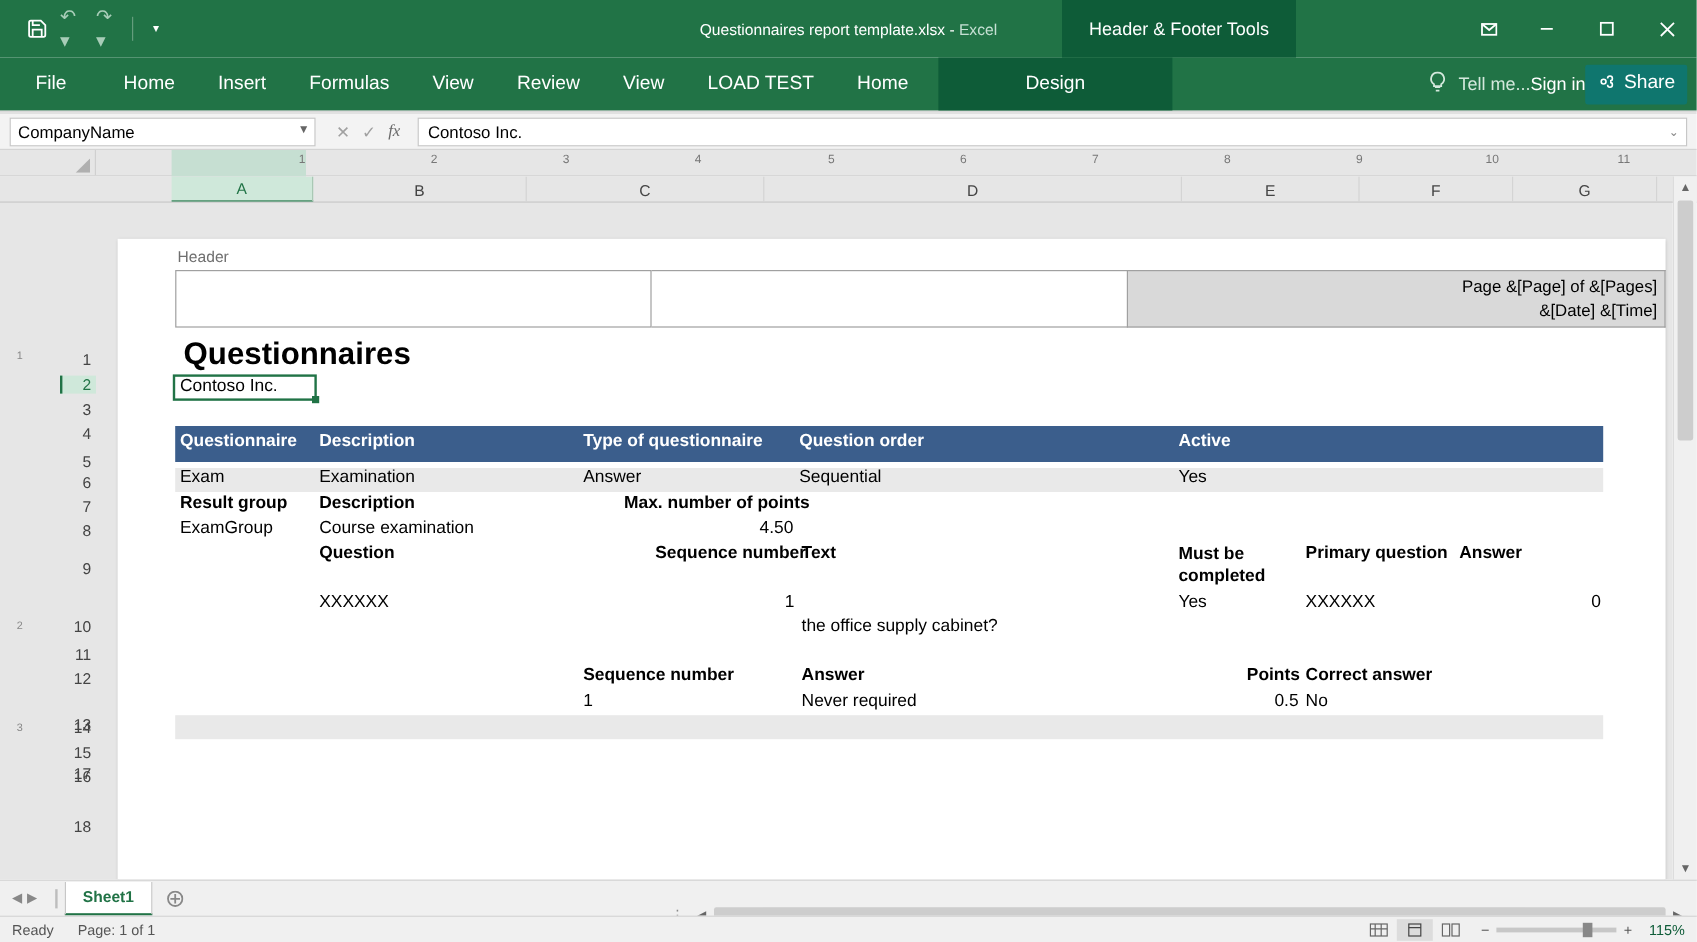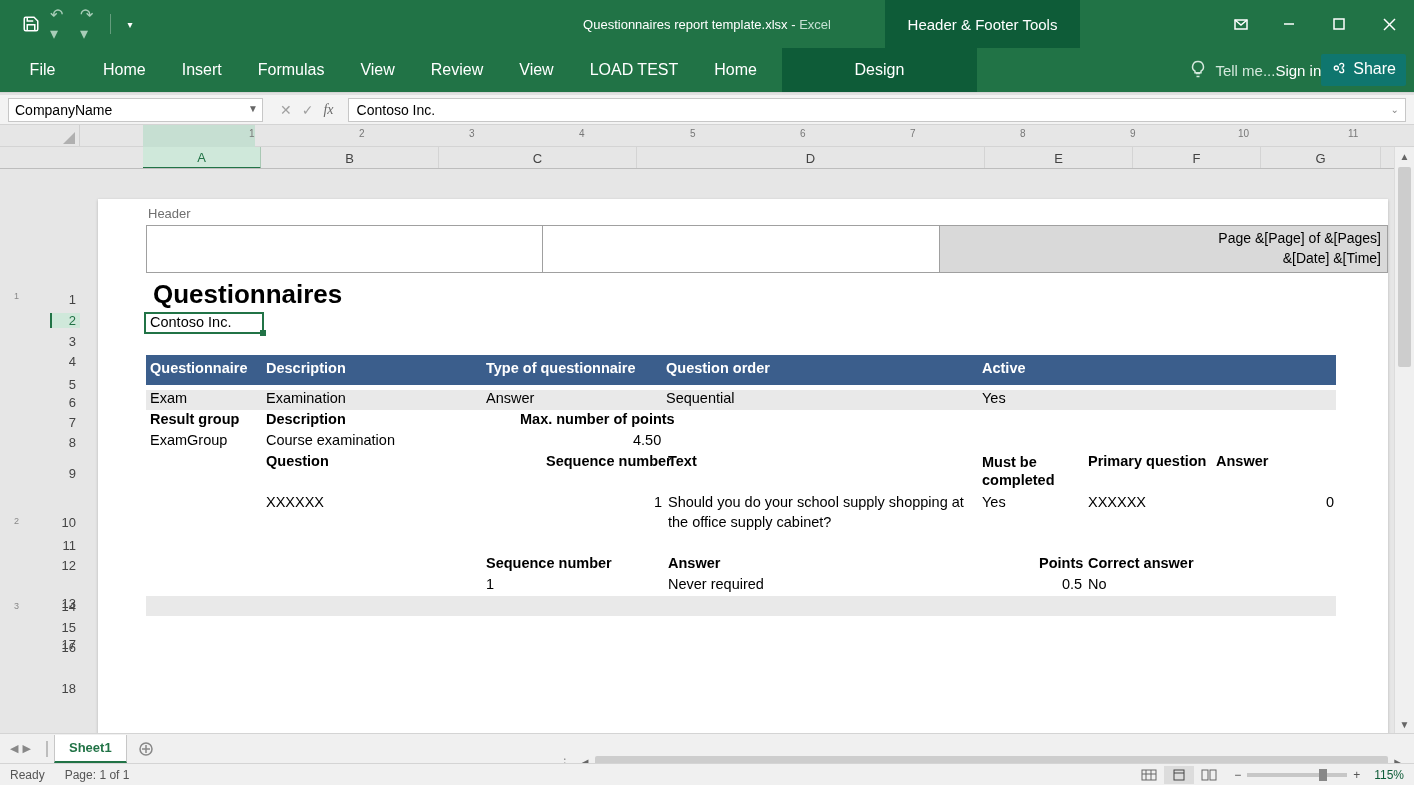--- a/index.html
+++ b/index.html
@@ -312,21 +312,20 @@
 
         <div class="celltxt bold" style="left:120px; top:176px">Question</div>
         <div class="celltxt bold" style="left:400px; top:176px">Sequence number</div>
         <div class="celltxt bold" style="left:522px; top:176px">Text</div>
         <div class="celltxt bold" style="left: 836px; top: 176px; white-space: normal; line-height: 18px;" id="mustbe">Must be<br>completed</div>
         <div class="celltxt bold" style="left:942px; top:176px">Primary question</div>
         <div class="celltxt bold" style="left:1070px; top:176px">Answer</div>
 
         <div class="celltxt" style="left:120px; top:217px">XXXXXX</div>
         <div class="celltxt" style="left:508px; top:217px">1</div>
-        <div class="celltxt" style="left:522px; top:217px">Should you do your school supply shopping at</div>
         <div class="celltxt" style="left:522px; top:237px">the office supply cabinet?</div>
         <div class="celltxt" style="left:836px; top:217px">Yes</div>
         <div class="celltxt" style="left:942px; top:217px">XXXXXX</div>
         <div class="celltxt" style="left:1180px; top:217px">0</div>
 
         <div class="celltxt bold" style="left:340px; top:278px">Sequence number</div>
         <div class="celltxt bold" style="left:522px; top:278px">Answer</div>
         <div class="celltxt bold" style="left:893px; top:278px">Points</div>
         <div class="celltxt bold" style="left:942px; top:278px">Correct answer</div>
 

